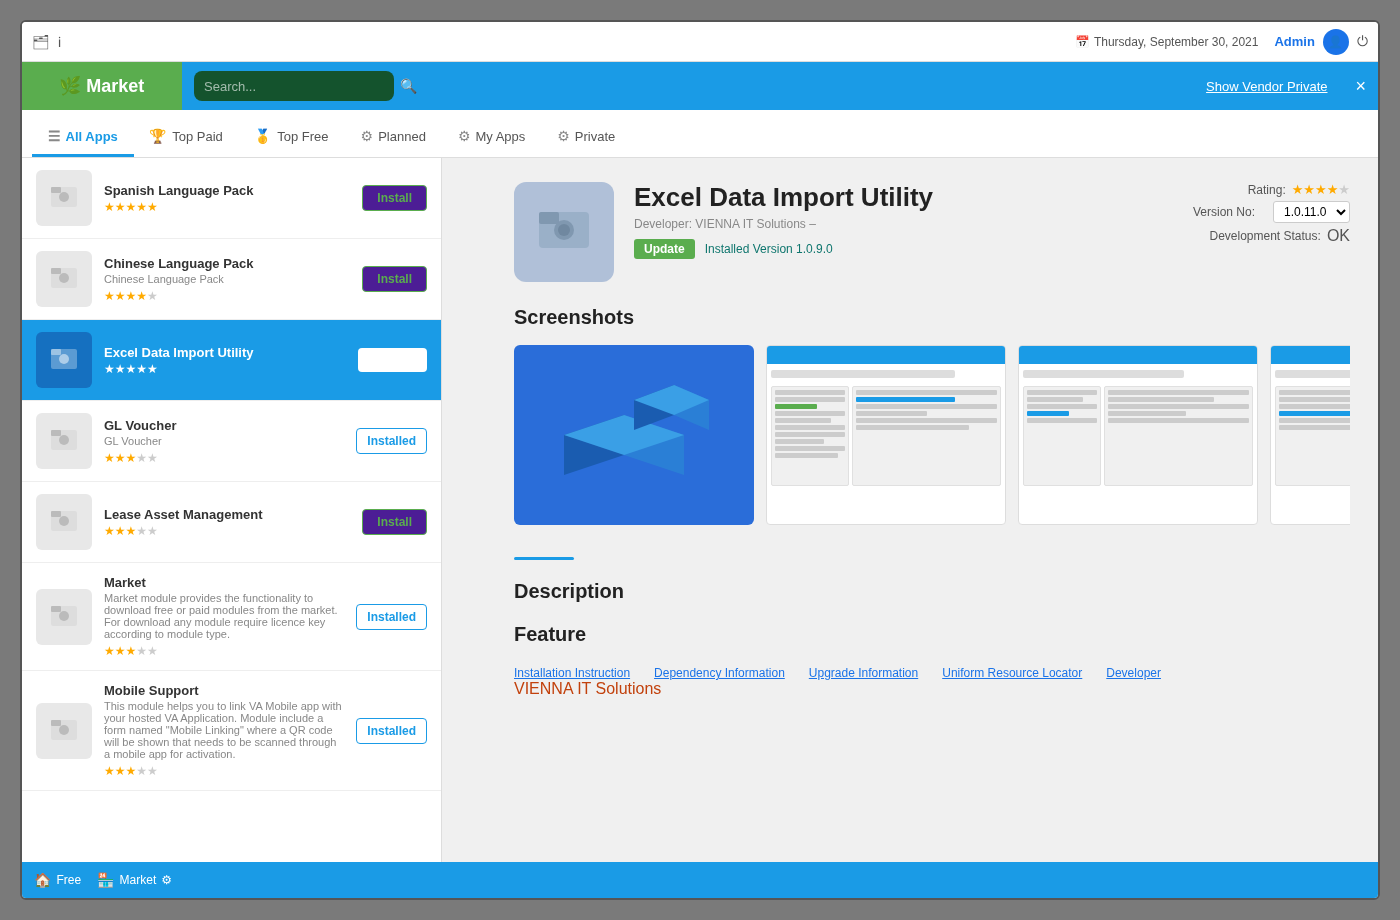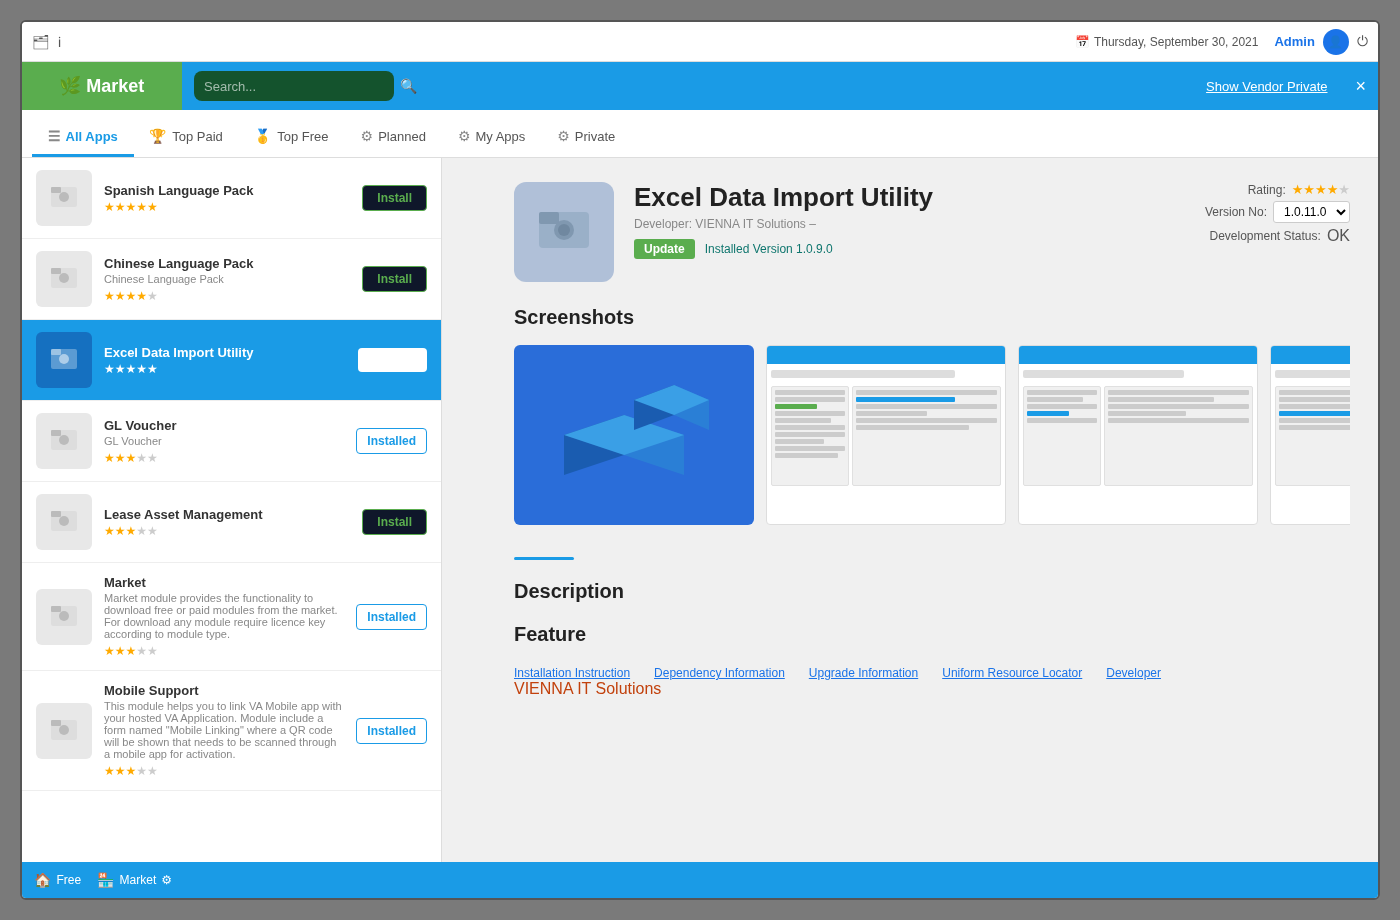--- a/index.html
+++ b/index.html
@@ -167,21 +167,21 @@
       color: #999;
       font-size: 20px;
     }
     .app-info { flex: 1; }
     .app-name { font-size: 13px; font-weight: bold; color: #333; margin-bottom: 2px; }
     .app-subtitle { font-size: 11px; color: #888; margin-bottom: 4px; }
     .stars { color: #ffaa00; font-size: 12px; }
     .star-empty { color: #ccc; }
 
     .install-btn {
-      background: #0f172a;
+      background: #4c1d95;
       border: 1.5px solid #5aad4e;
       color: #5aad4e;
       border-radius: 4px;
       padding: 5px 14px;
       font-size: 12px;
       cursor: pointer;
       white-space: nowrap;
       font-weight: bold;
     }
     .installed-btn {
@@ -249,20 +249,21 @@
 
     .detail-meta { text-align: right; }
     .detail-meta-row { font-size: 12px; color: #555; margin-bottom: 4px; display: flex; align-items: center; justify-content: flex-end; gap: 6px; }
     .rating-stars { color: #ffaa00; font-size: 13px; }
     .version-select {
       border: 1px solid #ccc;
       border-radius: 3px;
       padding: 2px 6px;
       font-size: 12px;
       background: #fff;
+      margin-left: 12px;
     }
     .dev-status-ok { color: #555; font-size: 16px; }
 
     
     .section-title { font-size: 20px; font-weight: bold; color: #222; margin-bottom: 16px; }
     .screenshots-container {
       display: flex;
       gap: 12px;
       overflow-x: auto;
       margin-bottom: 24px;

